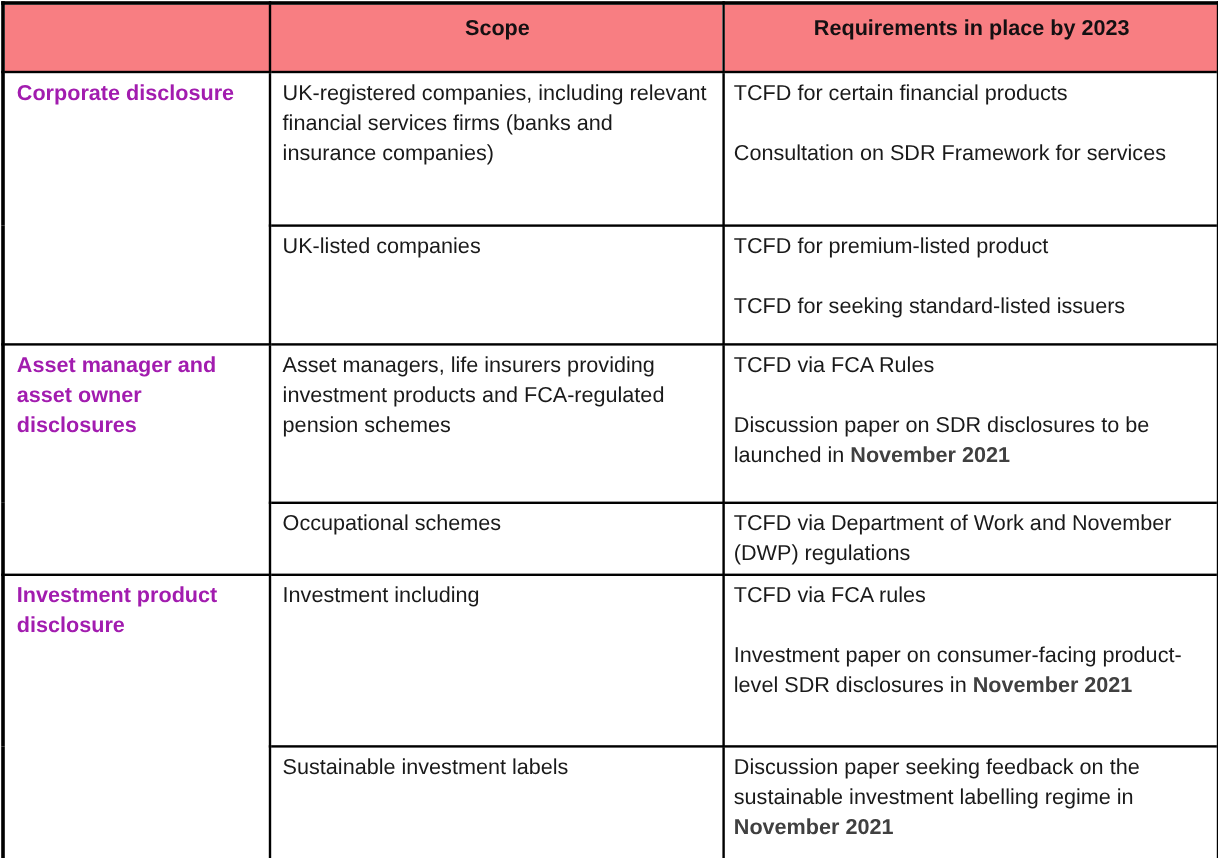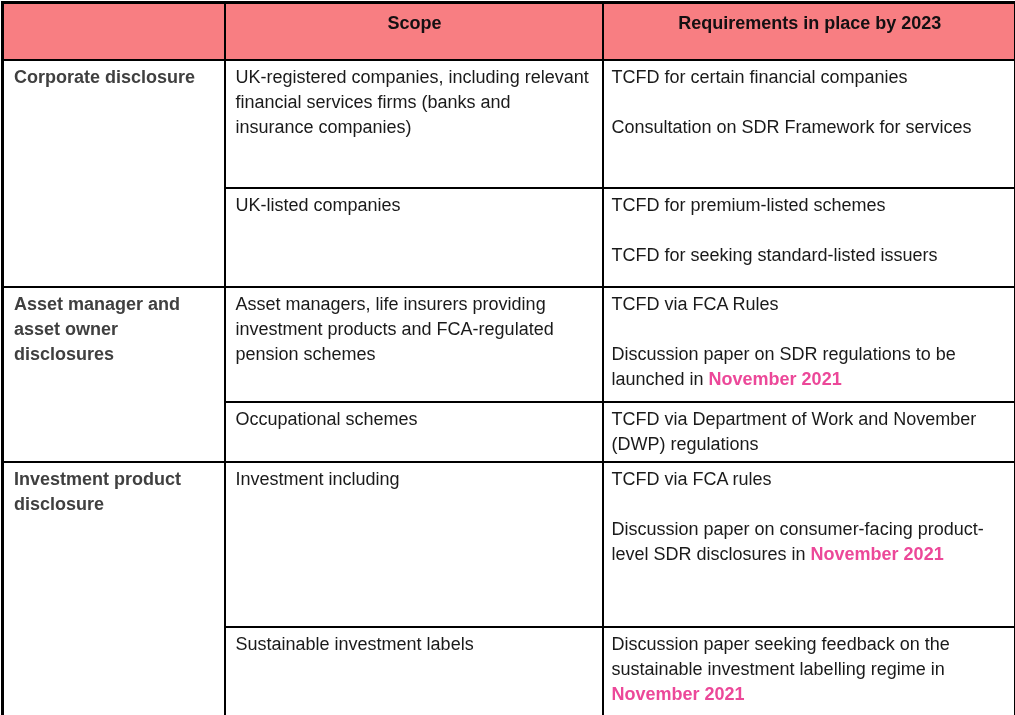--- a/index.html
+++ b/index.html
@@ -41,37 +41,37 @@
   thead th {
     background: #F87E82;
     color: #141012;
     font-weight: bold;
     text-align: center;
     padding-top: 7px;
     height: 57px;
   }
   td.category-cell {
     font-weight: bold;
-    color: #404040;
+    color: #a21caf;
   }
   td.req-cell { padding-left: 8px; }
 
   td p { margin: 0; }
   td p + p { margin-top: 25px; }
 
   .nov-highlight {
-    color: #ec4899;
+    color: #404040;
     font-weight: bold;
   }
 
   tr.r1 { height: 128px; }
   tr.r2 { height: 99px;  }
-  tr.r3 { height: 115px; }
+  tr.r3 { height: 132px; }
   tr.r4 { height: 54px;  }
-  tr.r5 { height: 165px; }
+  tr.r5 { height: 143px; }
   tr.r6 { height: 130px; }
 </style>
 </head>
 <body>
 
 <div class="page">
   <table class="disclosure-table">
     <colgroup>
       <col class="col-category">
       <col class="col-scope">
@@ -83,53 +83,53 @@
         <th>Scope</th>
         <th>Requirements in place by 2023</th>
       </tr>
     </thead>
     <tbody>
 
       <tr class="r1">
         <td class="category-cell" rowspan="2">Corporate disclosure</td>
         <td>UK-registered companies, including relevant financial services firms (banks and insurance companies)</td>
         <td class="req-cell">
-          <p><span>TCFD for certain financial companies</span></p>
+          <p><span>TCFD for certain financial products</span></p>
           <p><span>Consultation on SDR Framework for services</span></p>
         </td>
       </tr>
       <tr class="r2">
         <td>UK-listed companies</td>
         <td class="req-cell">
-          <p><span>TCFD for premium-listed schemes</span></p>
+          <p><span>TCFD for premium-listed product</span></p>
           <p><span>TCFD for seeking standard-listed issuers</span></p>
         </td>
       </tr>
 
       <tr class="r3">
         <td class="category-cell" rowspan="2">Asset manager and asset owner disclosures</td>
         <td>Asset managers, life insurers providing investment products and FCA-regulated pension schemes</td>
         <td class="req-cell">
           <p><span>TCFD via FCA Rules</span></p>
-          <p><span>Discussion paper on SDR regulations to be launched in </span><span class="nov-highlight">November 2021</span></p>
+          <p><span>Discussion paper on SDR disclosures to be launched in </span><span class="nov-highlight">November 2021</span></p>
         </td>
       </tr>
       <tr class="r4">
         <td>Occupational schemes</td>
         <td class="req-cell">
           <p><span>TCFD via Department of Work and November (DWP) regulations</span></p>
         </td>
       </tr>
 
       <tr class="r5">
         <td class="category-cell" rowspan="2">Investment product disclosure</td>
         <td>Investment including</td>
         <td class="req-cell">
           <p><span>TCFD via FCA rules</span></p>
-          <p><span>Discussion paper on consumer-facing product-level SDR disclosures in </span><span class="nov-highlight">November 2021</span></p>
+          <p><span>Investment paper on consumer-facing product-level SDR disclosures in </span><span class="nov-highlight">November 2021</span></p>
         </td>
       </tr>
       <tr class="r6">
         <td>Sustainable investment labels</td>
         <td class="req-cell">
           <p><span>Discussion paper seeking feedback on the sustainable investment labelling regime in </span><span class="nov-highlight">November 2021</span></p>
         </td>
       </tr>
     </tbody>
   </table>

